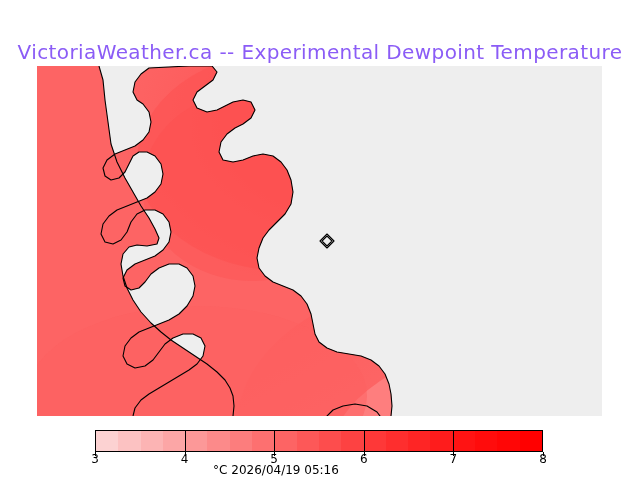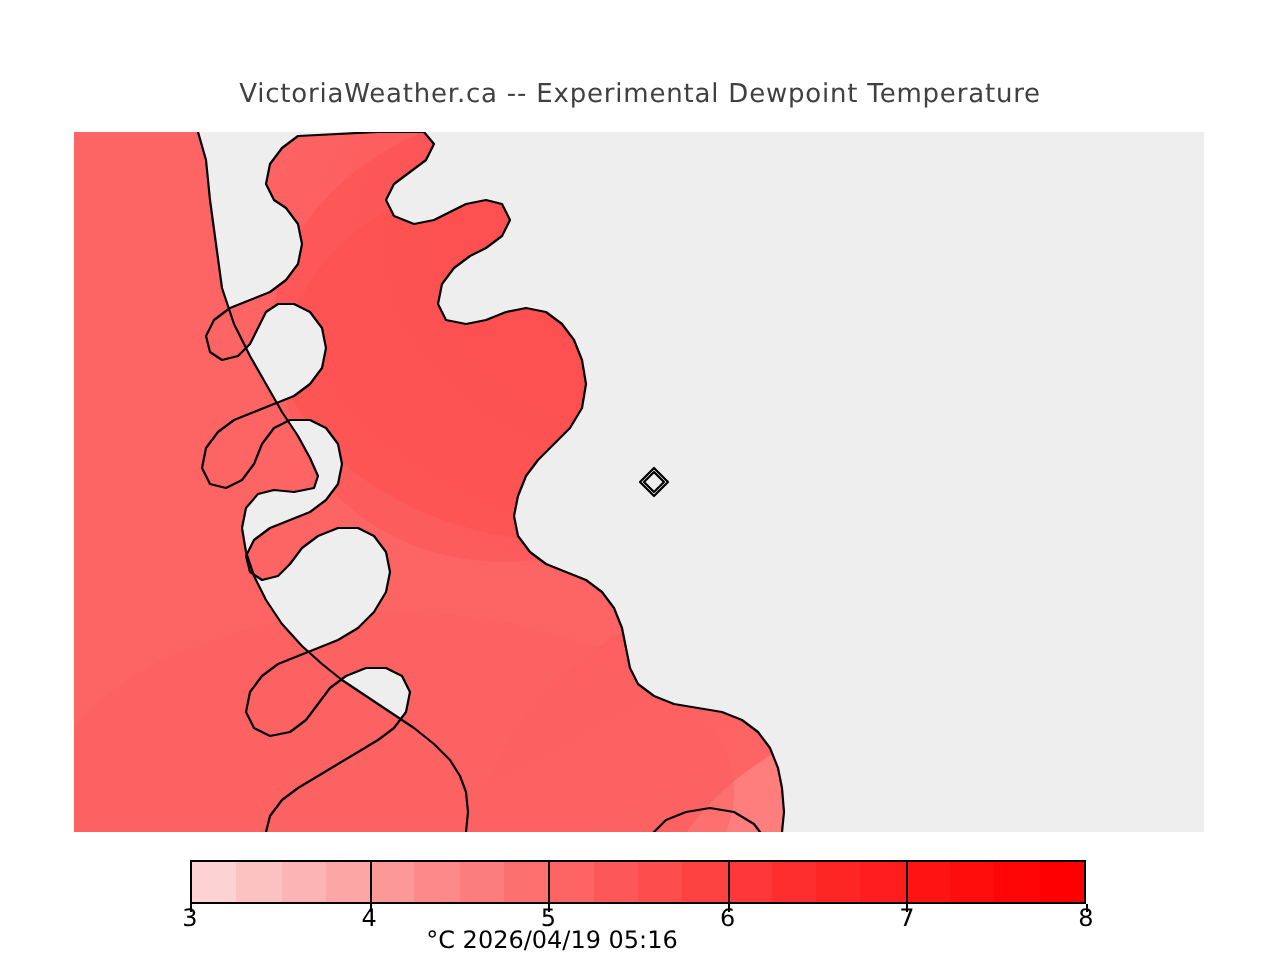--- a/index.html
+++ b/index.html
@@ -15,23 +15,23 @@
     overflow: hidden;
   }
 
   
   #map-title {
     position: absolute;
     left: 0;
     top: 40px;
     width: 640px;
     text-align: center;
-    font-size: 13px;
+    font-size: 20px;
     letter-spacing: 0.4px;
-    color: #404040;
+    color: #8b5cf6;
     white-space: nowrap;
   }
 
   
   #map-plot {
     position: absolute;
     left: 37px;
     top: 66px;
     width: 565px;
     height: 350px;

